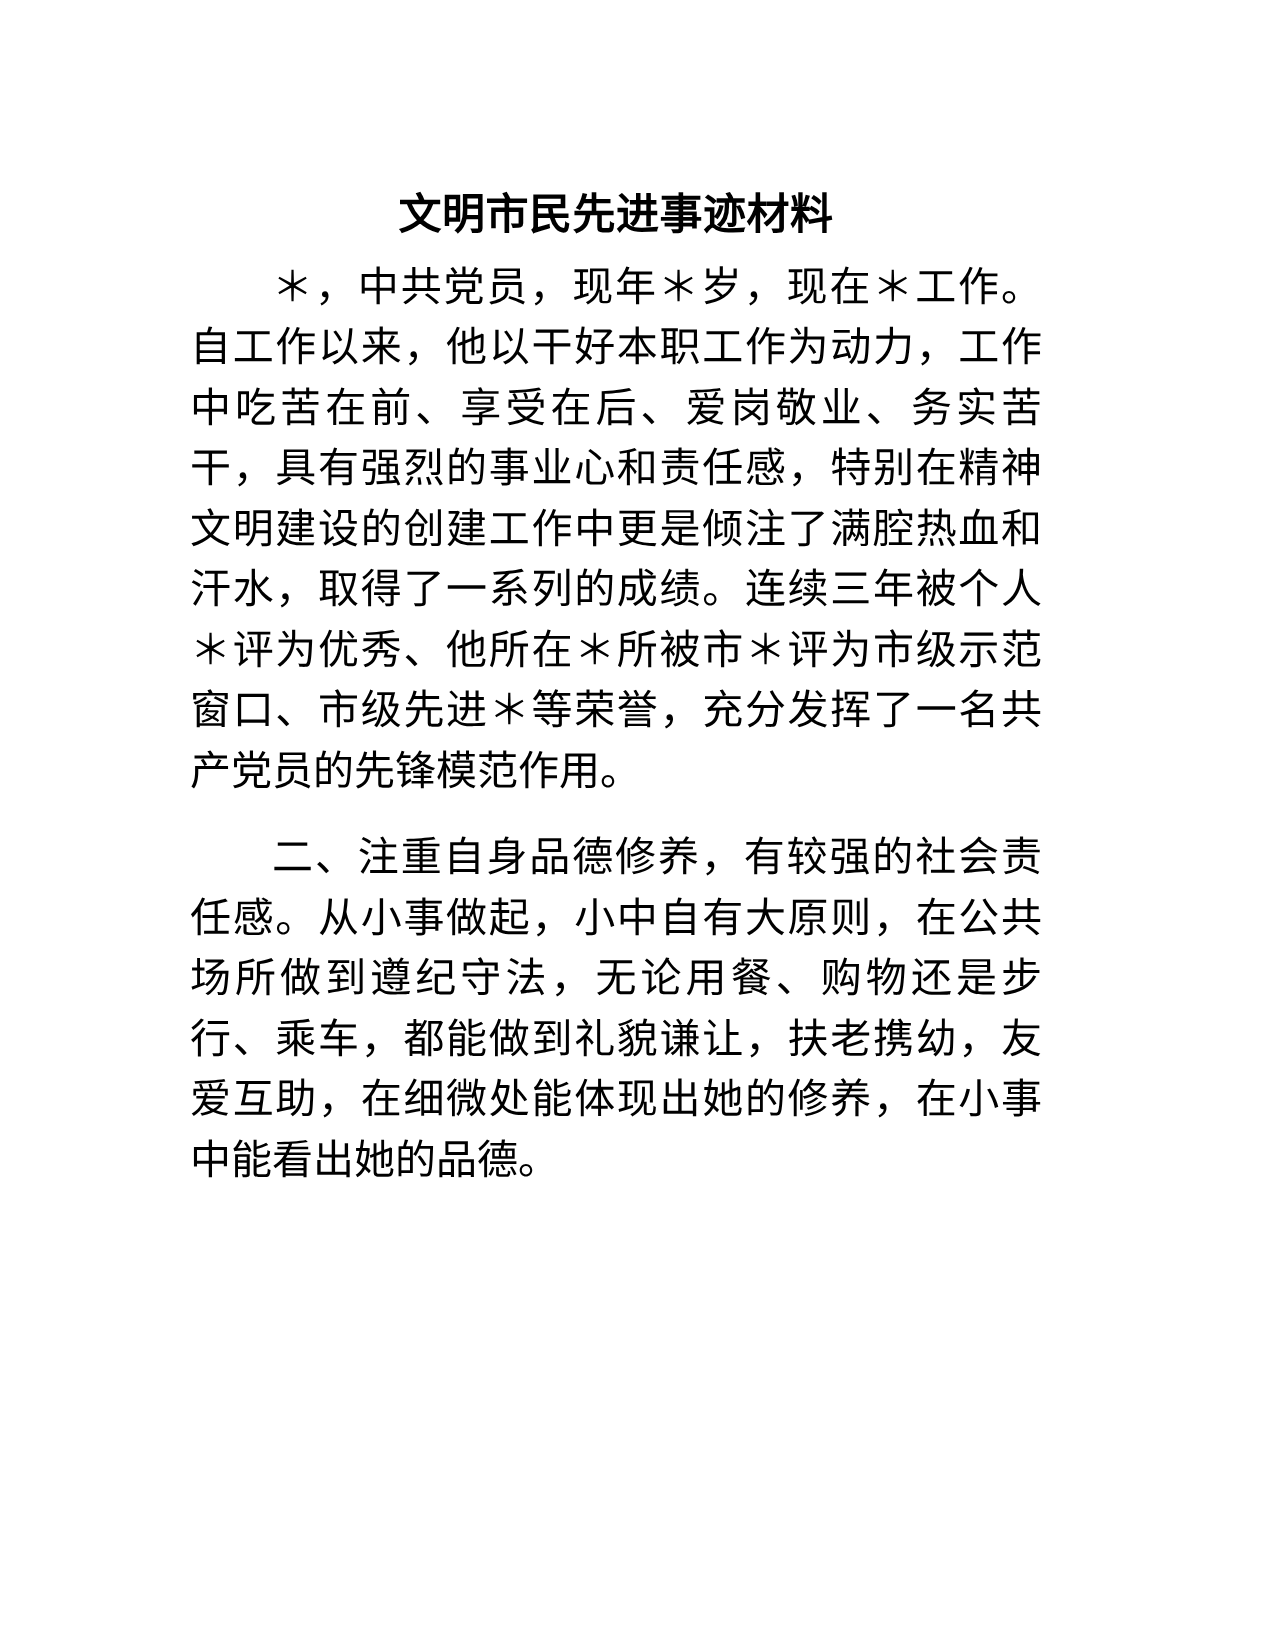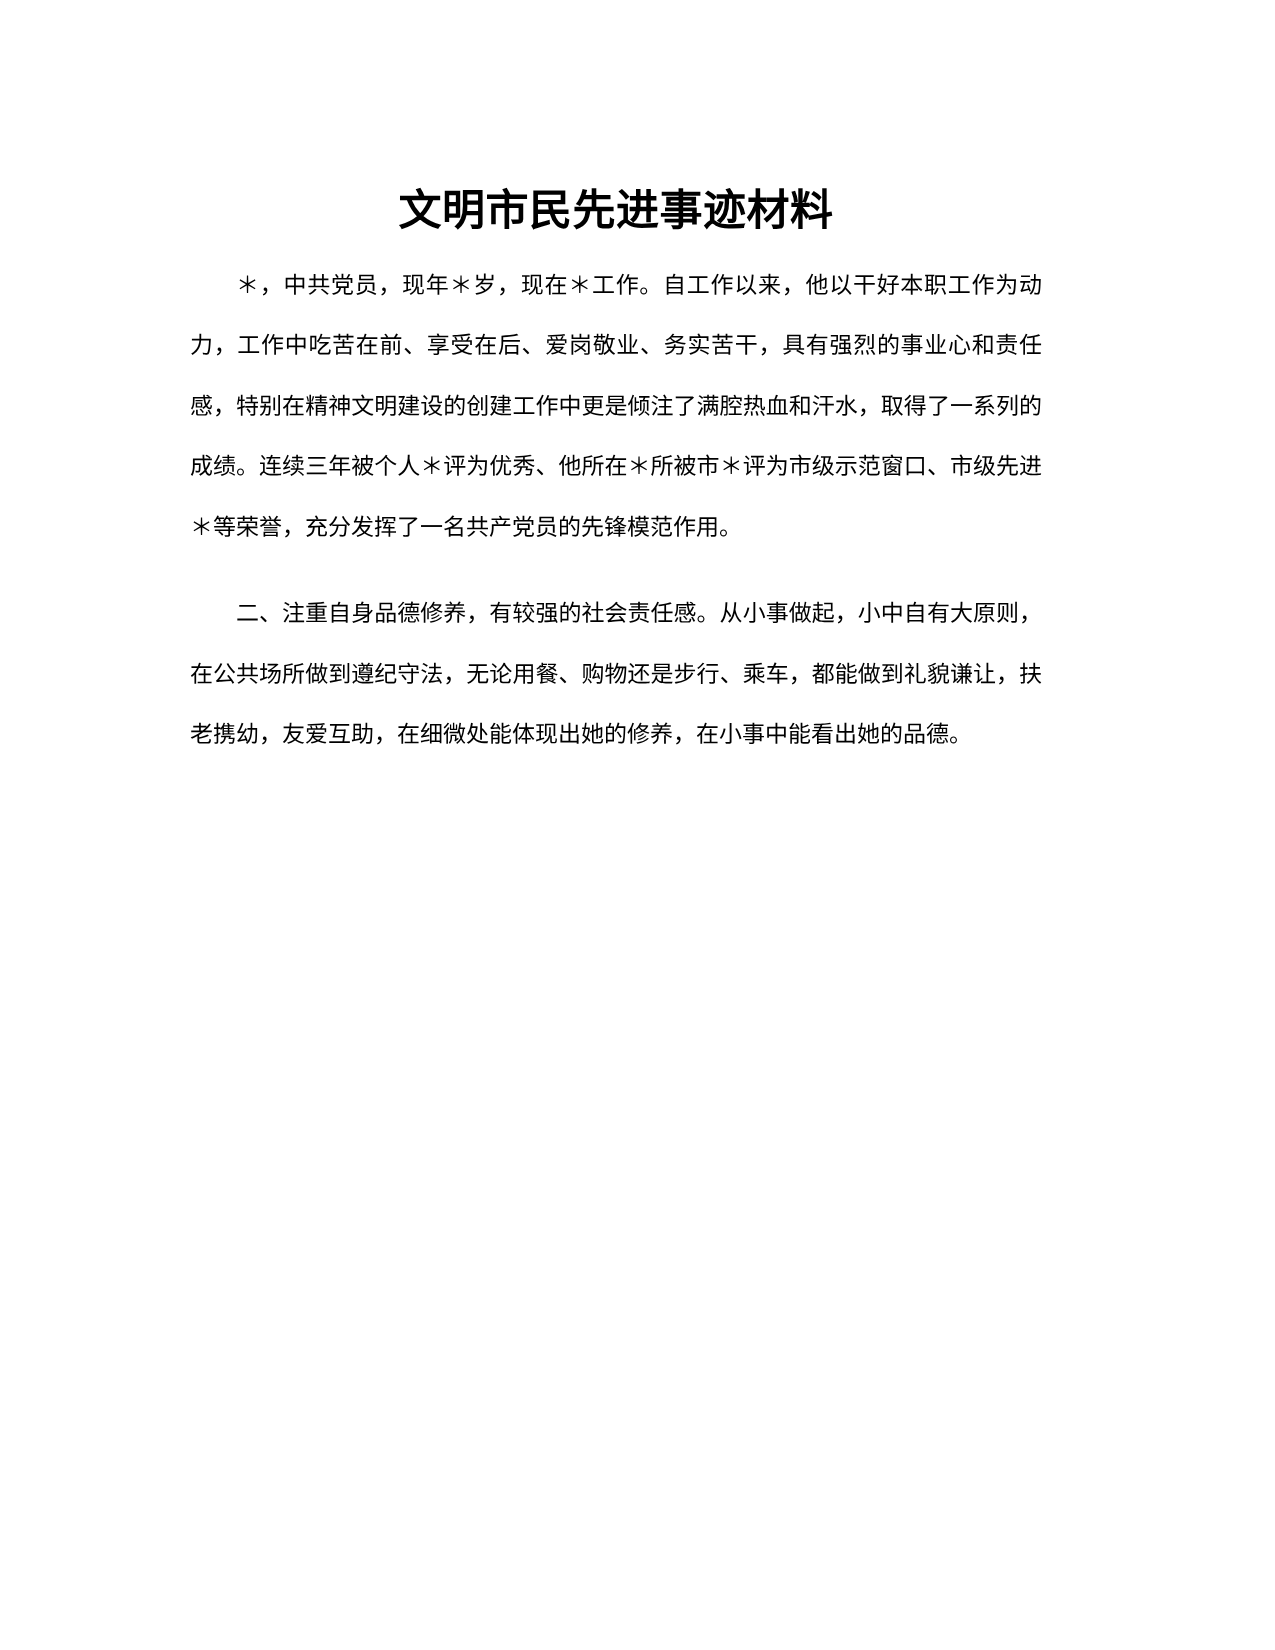--- a/index.html
+++ b/index.html
@@ -9,21 +9,21 @@
     background: #ffffff;
   }
 
   .page {
     position: relative;
     width: 1275px;
     height: 1382px;
     background: #ffffff;
     box-sizing: border-box;
     overflow: hidden;
-    font-family: Liberation Mono, monospace;
+    font-family: Liberation Sans, sans-serif;
     color: #000000;
   }
 
   .doc-body {
     position: absolute;
     left: 190px;
     top: 186px;
     width: 852px;
   }
 
@@ -31,21 +31,21 @@
     font-size: 43px;
     font-weight: 700;
     line-height: 1.32;
     text-align: center;
     letter-spacing: 0.5px;
     margin: 0 0 14px 0;
     white-space: nowrap;
   }
 
   .para {
-    font-size: 23px;
+    font-size: 41px;
     line-height: 60.5px;
     text-align: justify;
     text-align-last: left;
     text-justify: inter-ideograph;
     margin: 0;
     text-indent: 2em;
     letter-spacing: 0px;
     word-break: break-all;
   }
 

